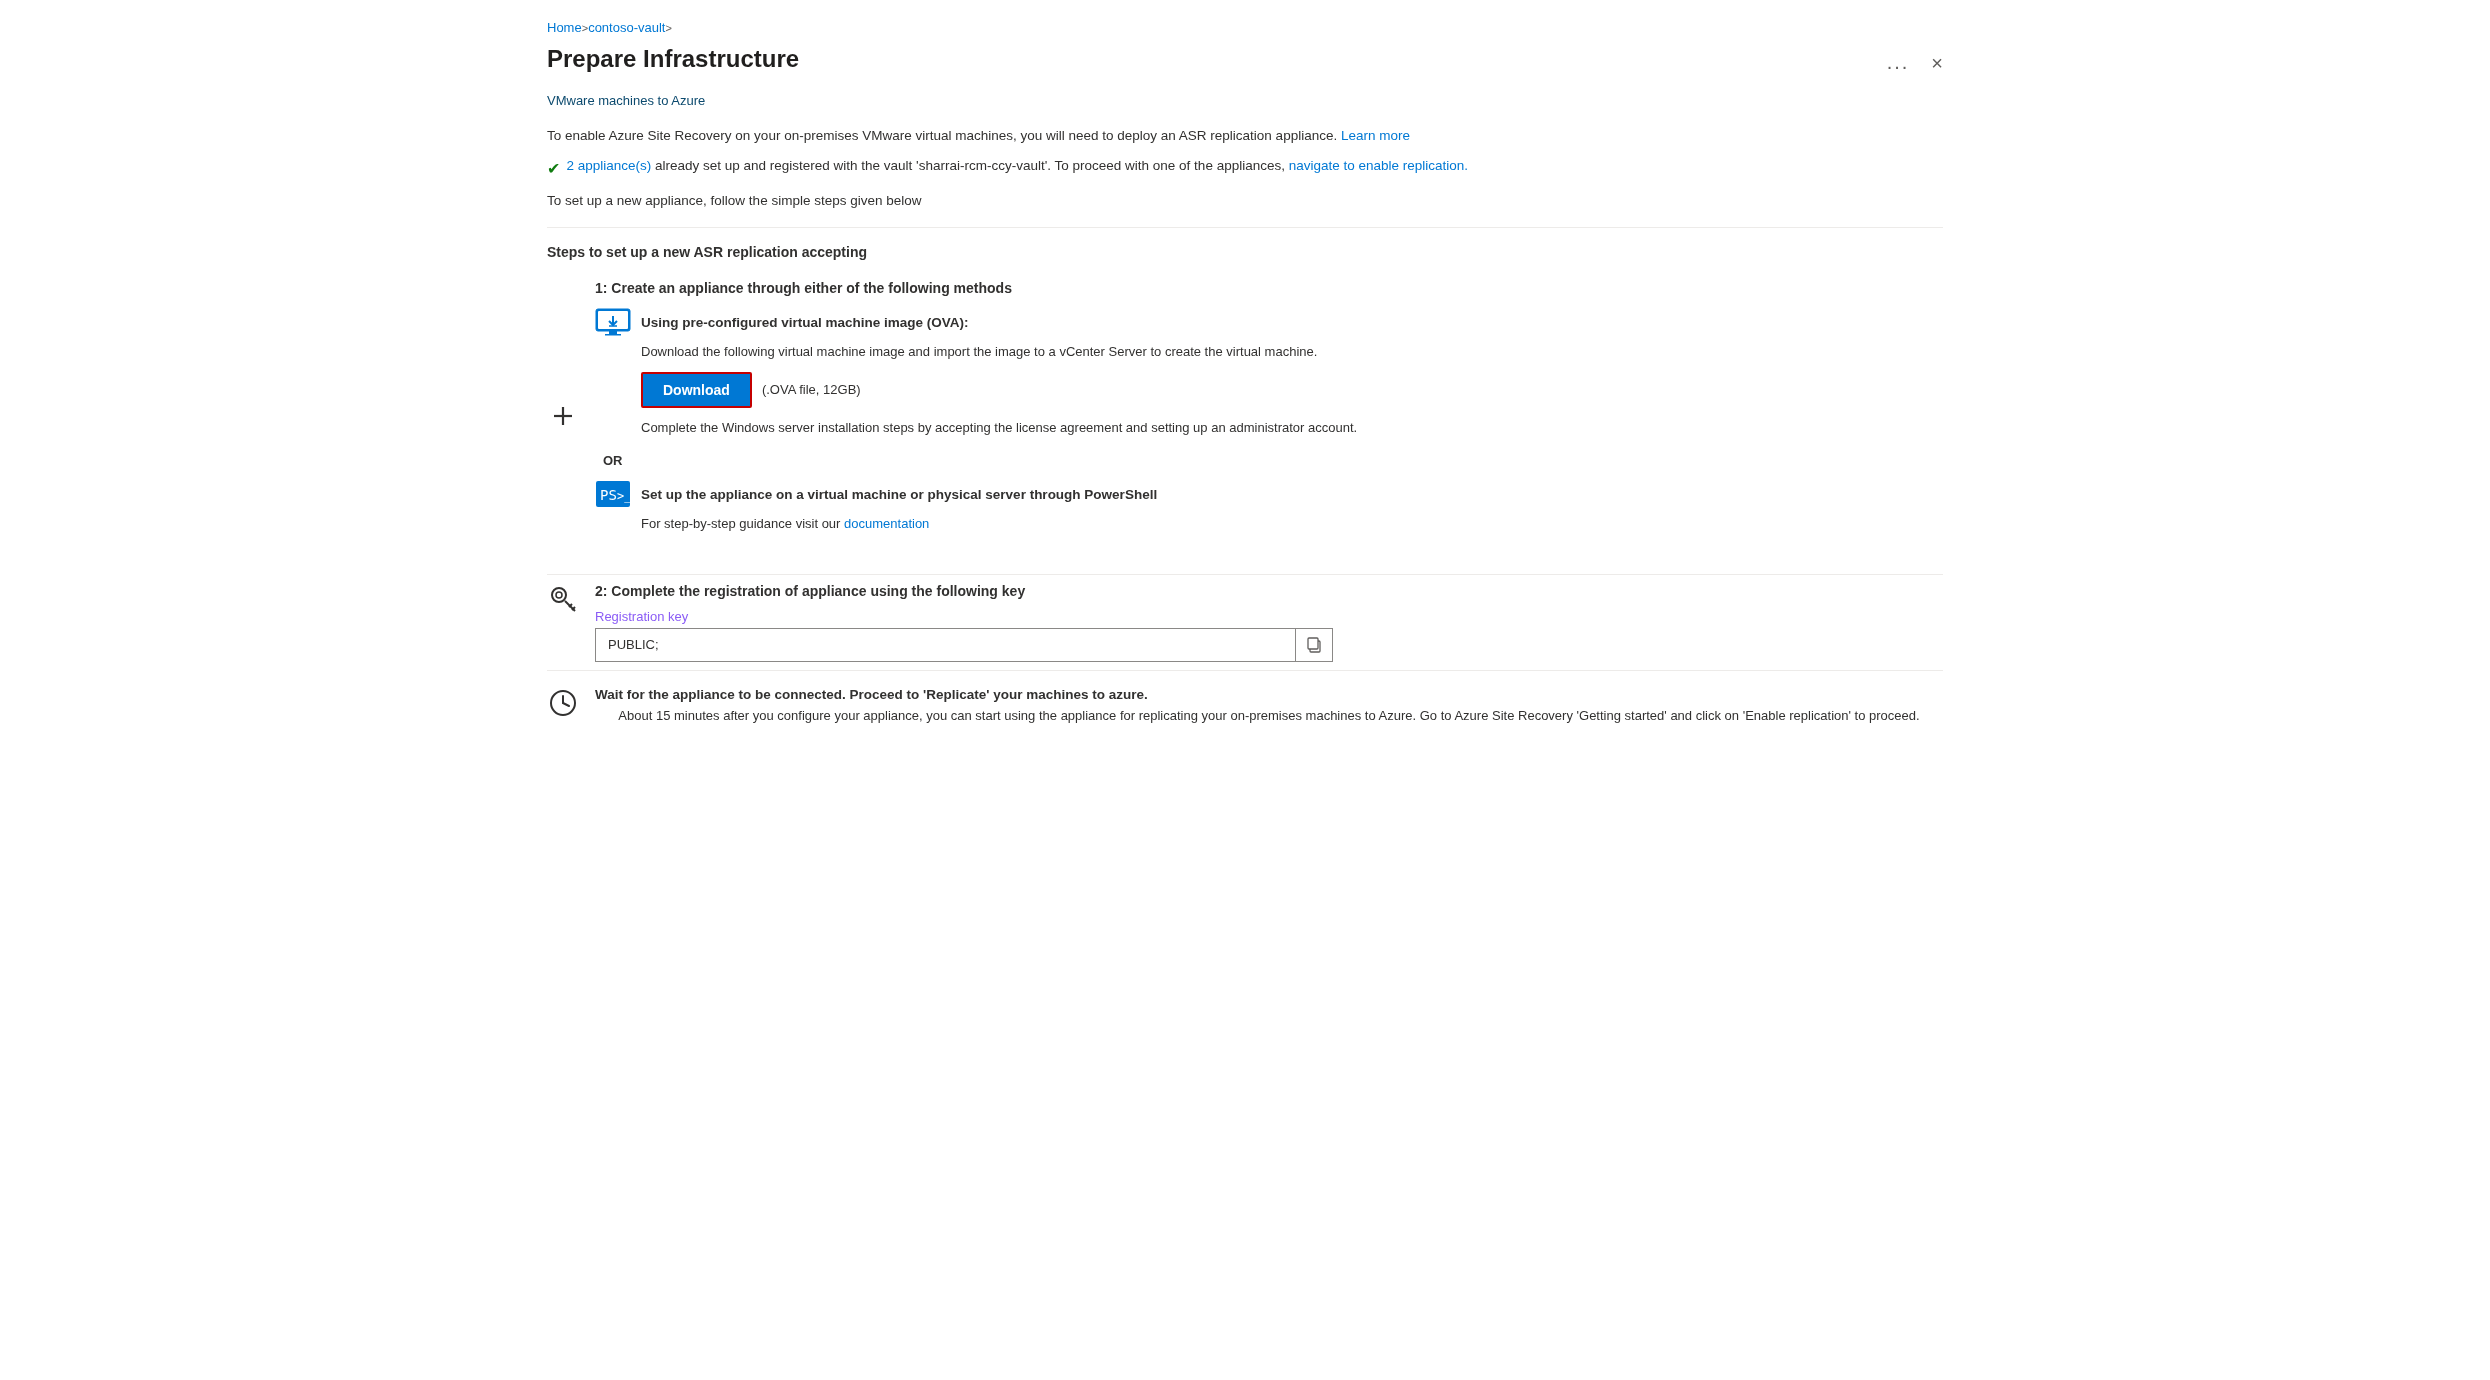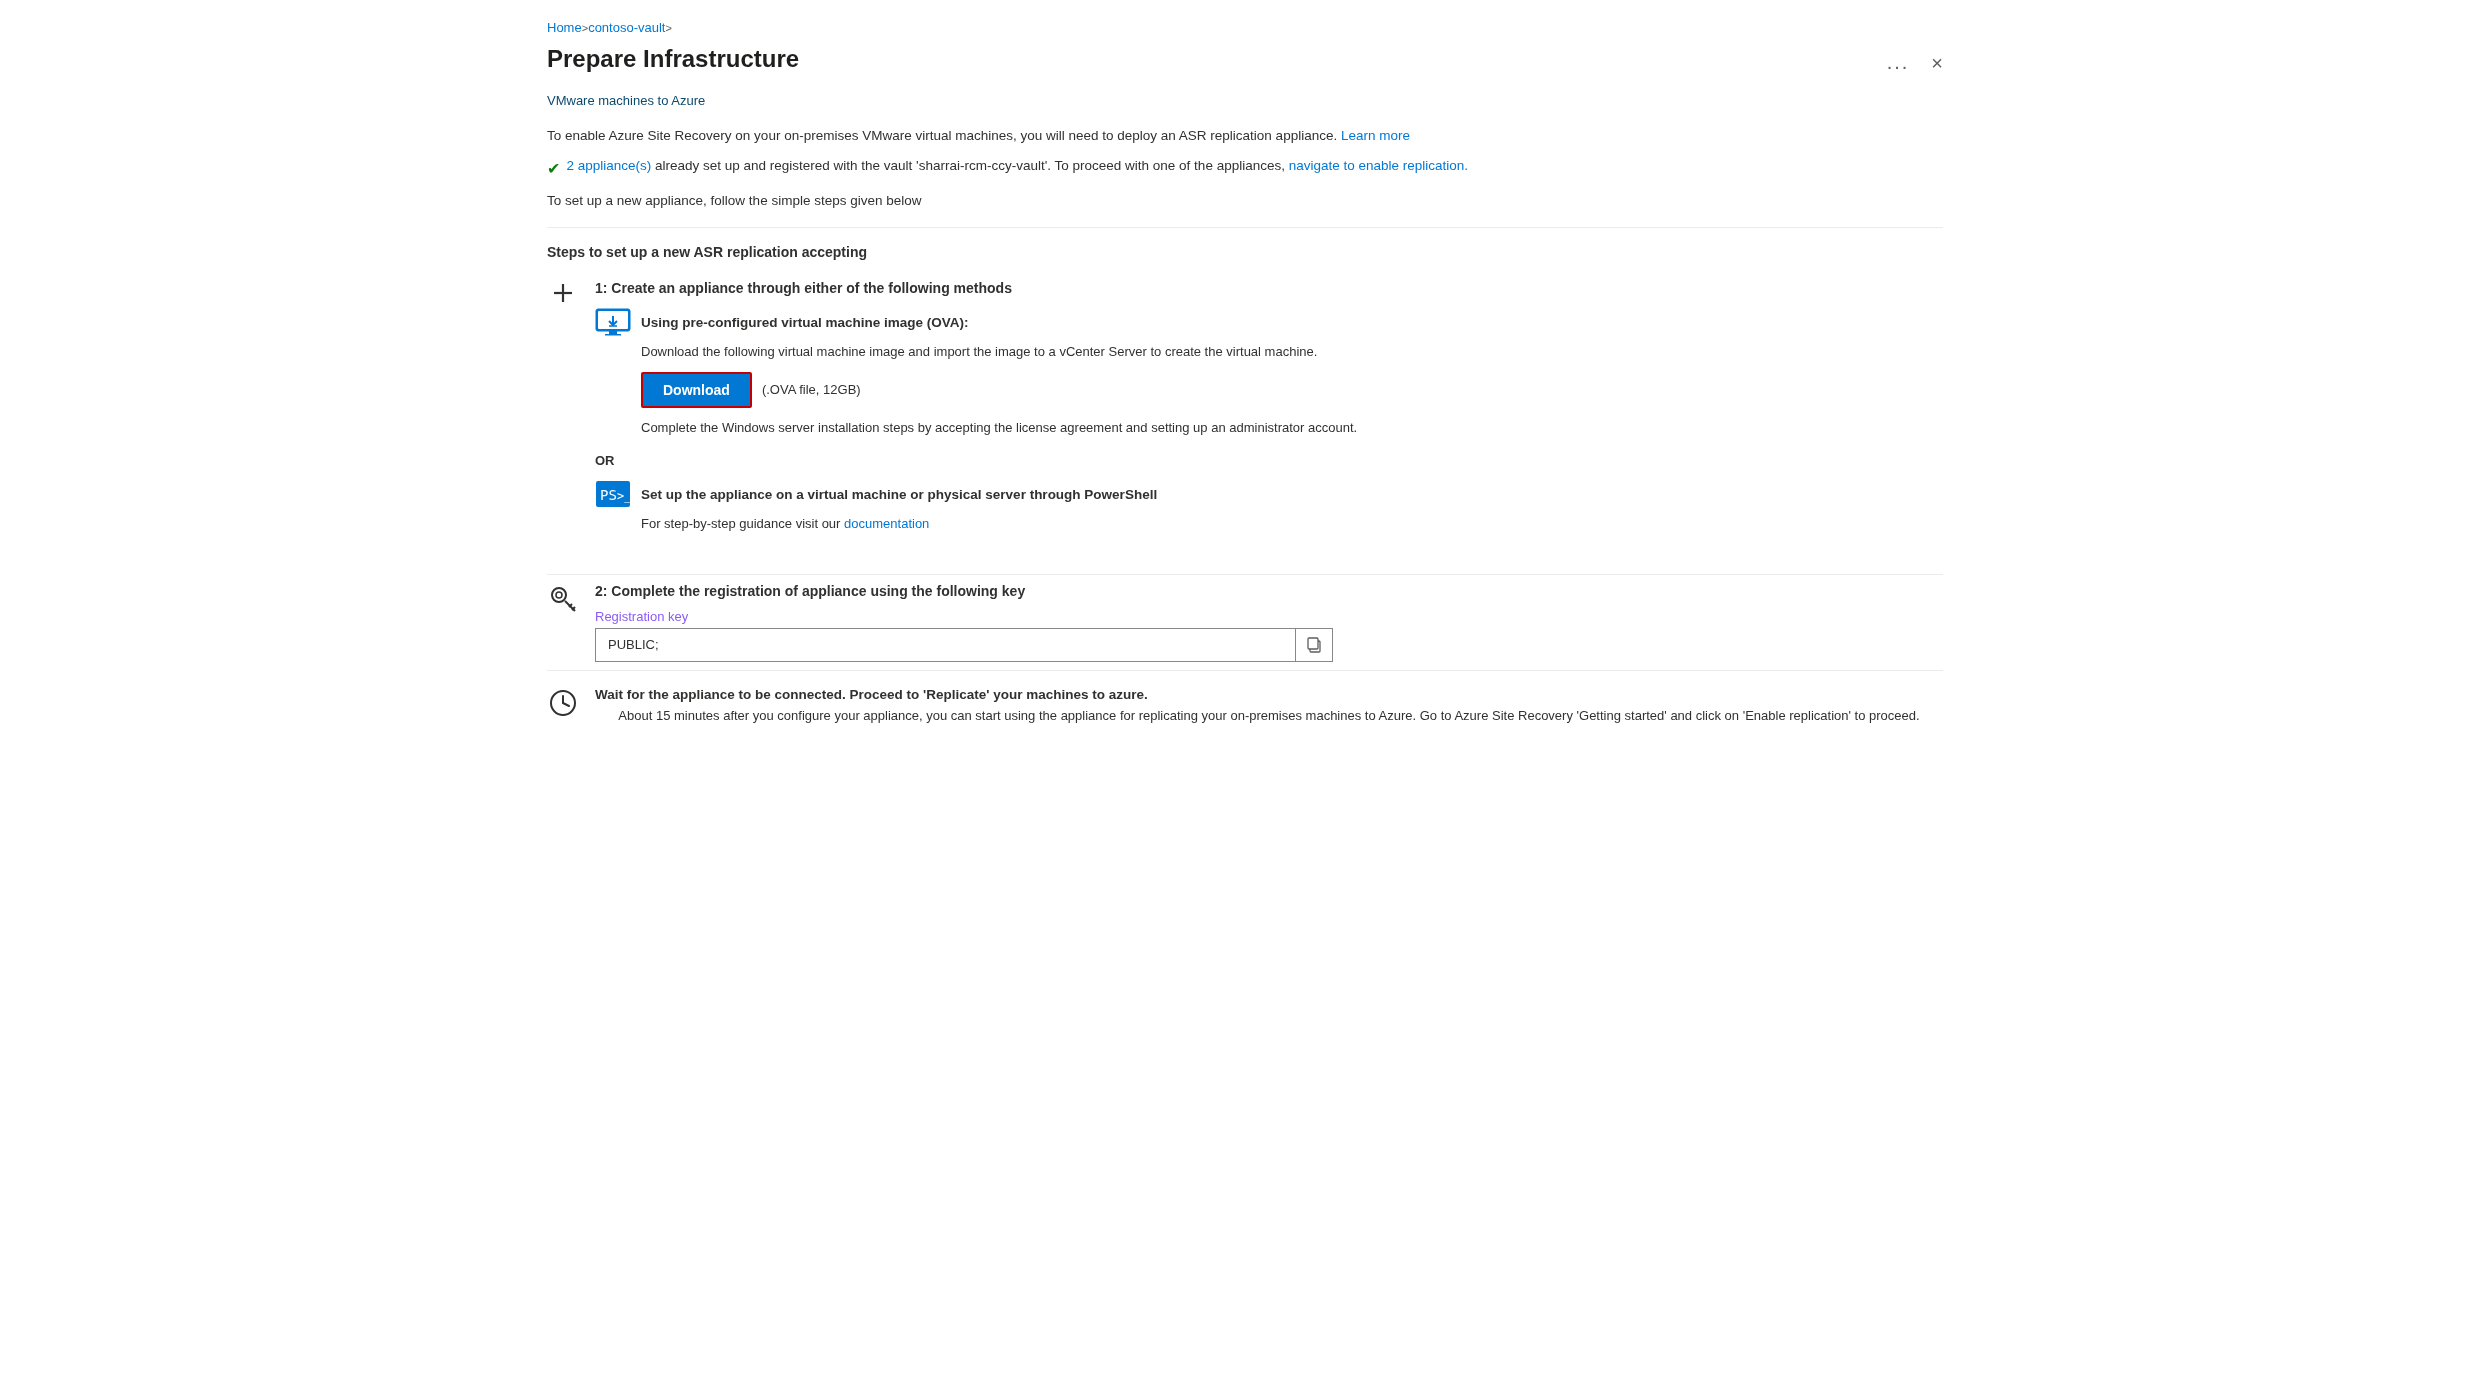--- a/index.html
+++ b/index.html
@@ -108,21 +108,21 @@
       border-top: 1px solid #edebe9;
       margin: 16px 0;
     }
     .steps-title {
       font-size: 14px;
       font-weight: 600;
       margin-bottom: 20px;
     }
     .step-block {
       display: flex;
-      align-items: flex-start;
+      align-items: center;
       gap: 16px;
       margin-bottom: 24px;
     }
     .step-icon {
       font-size: 22px;
       color: #323130;
       flex-shrink: 0;
       margin-top: 2px;
       width: 32px;
       display: flex;
@@ -183,21 +183,21 @@
     }
     .method-note {
       font-size: 13px;
       color: #323130;
       margin-left: 46px;
       line-height: 1.5;
     }
     .or-separator {
       font-size: 13px;
       font-weight: 600;
-      margin: 12px 0 12px 0;
+      margin: 12px 0 12px 8px;
       color: #323130;
     }
     .step2-block {
       display: flex;
       align-items: flex-start;
       gap: 16px;
       margin-bottom: 8px;
       padding-top: 8px;
       border-top: 1px solid #edebe9;
     }

